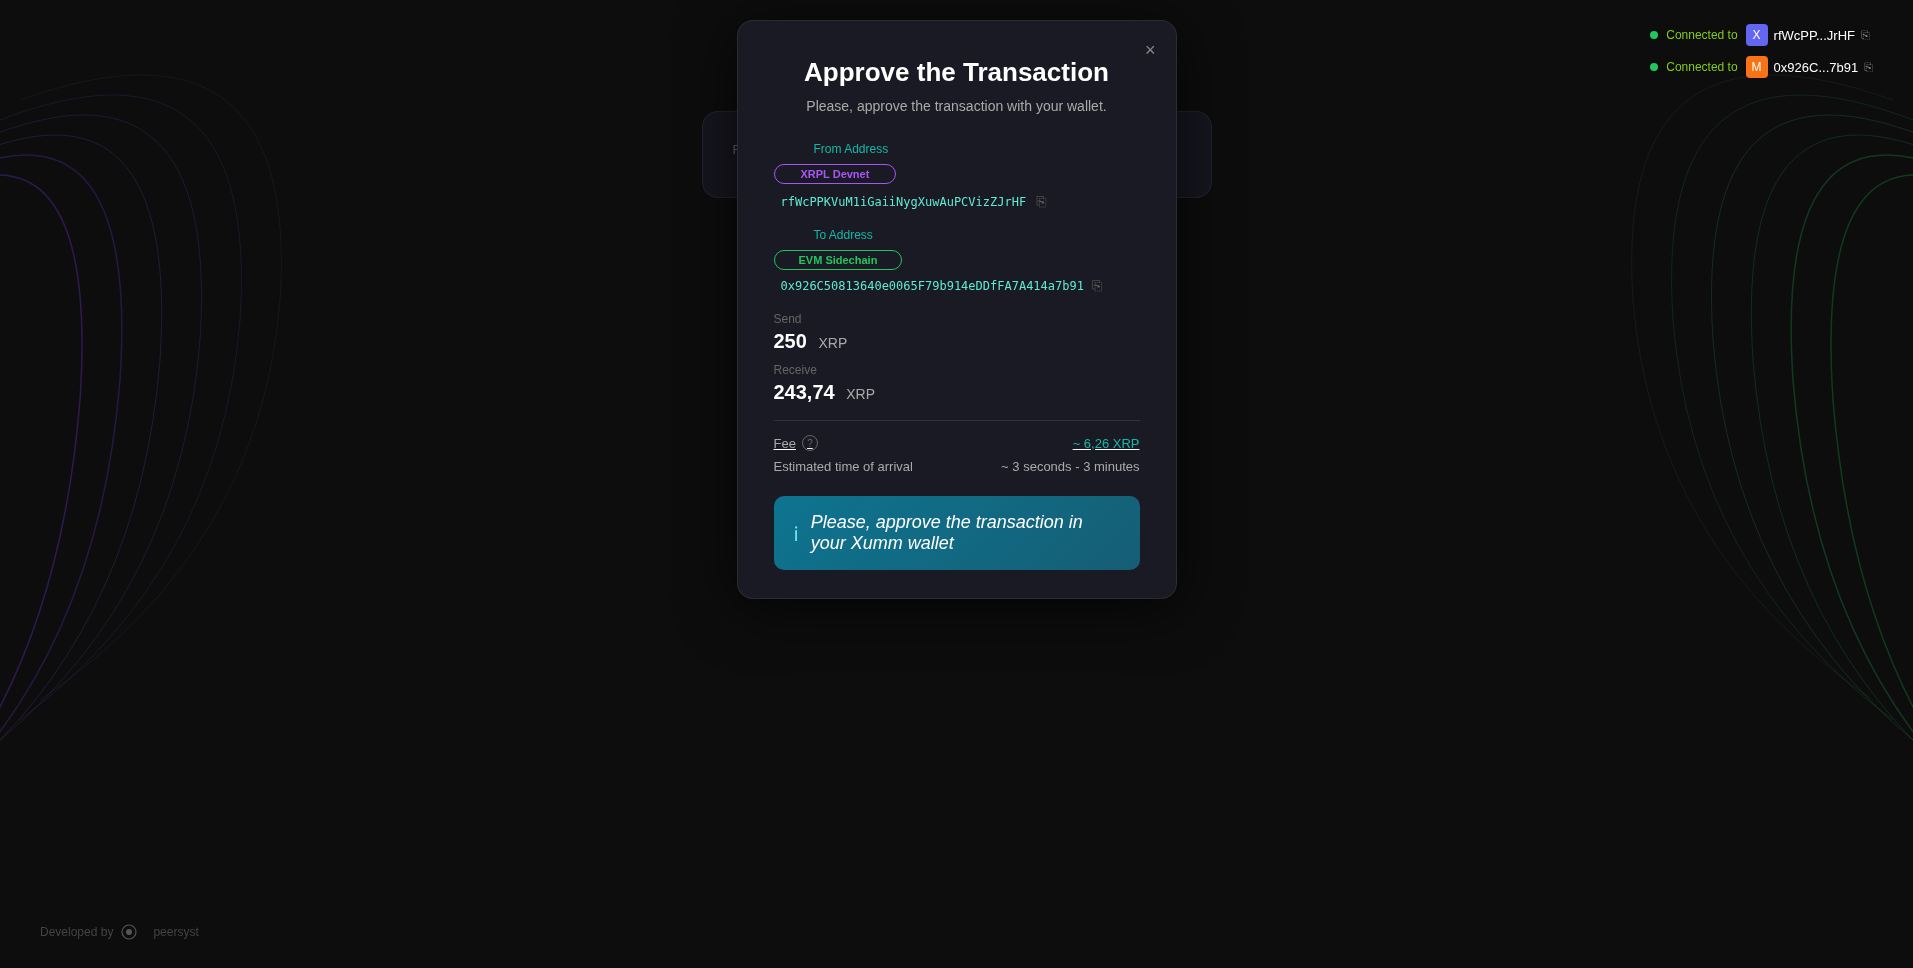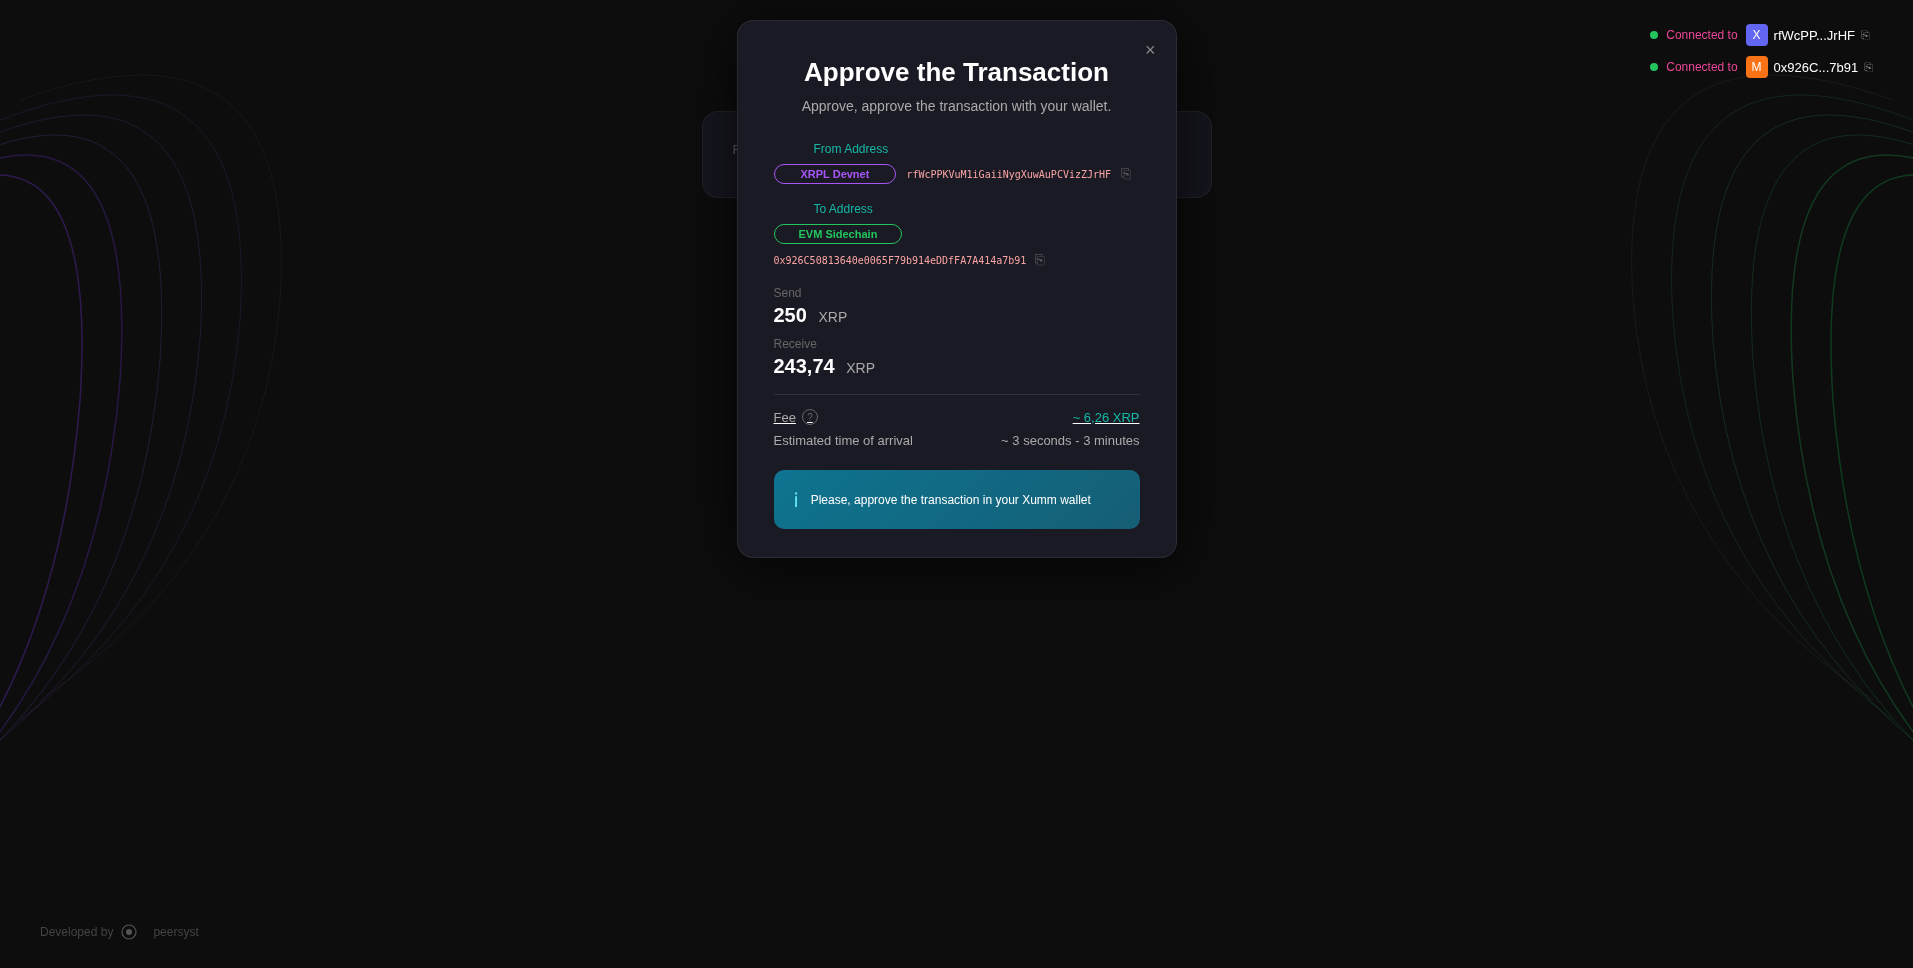--- a/index.html
+++ b/index.html
@@ -85,21 +85,21 @@
 
     .conn-dot {
       width: 8px;
       height: 8px;
       border-radius: 50%;
       background: #22c55e;
       flex-shrink: 0;
     }
 
     .conn-label {
-      color: #ec4899;
+      color: #84cc16;
       font-size: 12px;
     }
 
     .conn-address {
       display: flex;
       align-items: center;
       gap: 6px;
       color: #ffffff;
       font-size: 13px;
       font-weight: 500;
@@ -239,24 +239,25 @@
       border: 1.5px solid #22c55e;
       color: #22c55e;
       padding: 3px 24px;
       border-radius: 20px;
       font-size: 11px;
       font-weight: 600;
       white-space: nowrap;
     }
 
     .address-hash {
-      color: #fca5a5;
-      font-size: 10px;
+      color: #5eead4;
+      font-size: 12px;
       font-family: monospace;
       word-break: break-all;
+      margin-left: 7px;
     }
 
     .copy-btn {
       background: none;
       border: none;
       cursor: pointer;
       color: #666666;
       padding: 0;
       font-size: 13px;
       flex-shrink: 0;
@@ -353,23 +354,24 @@
       gap: 12px;
     }
 
     .approve-banner-icon {
       font-size: 20px;
       color: #67e8f9;
       flex-shrink: 0;
     }
 
     .approve-banner-text {
-      font-size: 12px;
+      font-size: 18px;
       color: #ffffff;
       font-weight: 400;
+      font-style: italic;
     }
 
     
     .footer {
       position: absolute;
       bottom: 28px;
       left: 40px;
       display: flex;
       align-items: center;
       gap: 8px;
@@ -451,21 +453,21 @@
     <div class="bg-panel-label">From</div>
   </div>
 </div>
 
 <div class="modal-overlay">
   <div class="modal">
 
     <button class="modal-close">×</button>
 
     <div class="modal-title">Approve the Transaction</div>
-    <div class="modal-subtitle">Approve, approve the transaction with your wallet.</div>
+    <div class="modal-subtitle">Please, approve the transaction with your wallet.</div>
 
     <div class="field-section">
       <div class="field-label">From Address</div>
       <div class="address-row">
         <span class="badge-xrpl">XRPL Devnet</span>
         <span class="address-hash">rfWcPPKVuM1iGaiiNygXuwAuPCVizZJrHF</span>
         <button class="copy-btn">⎘</button>
       </div>
     </div>
 

